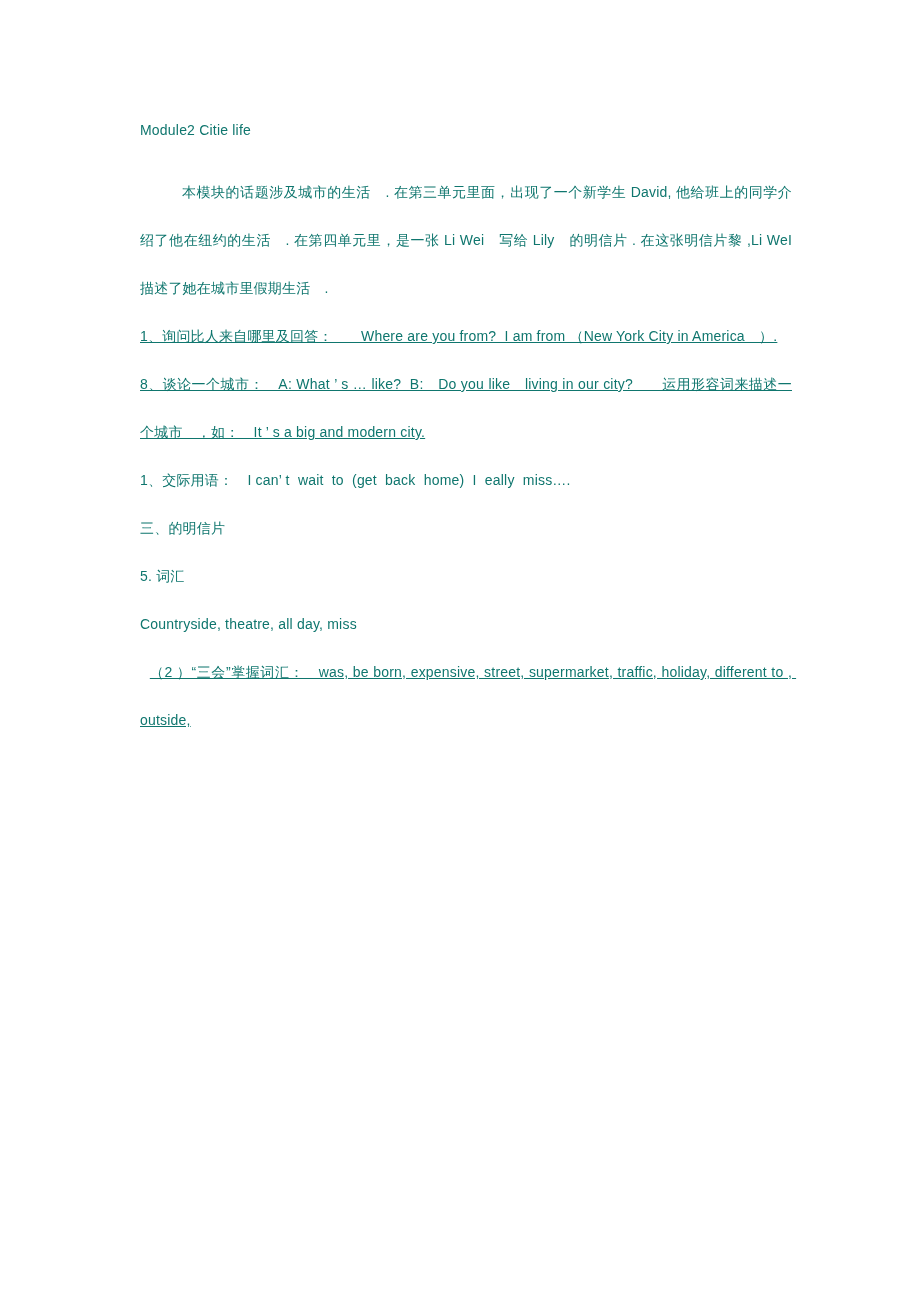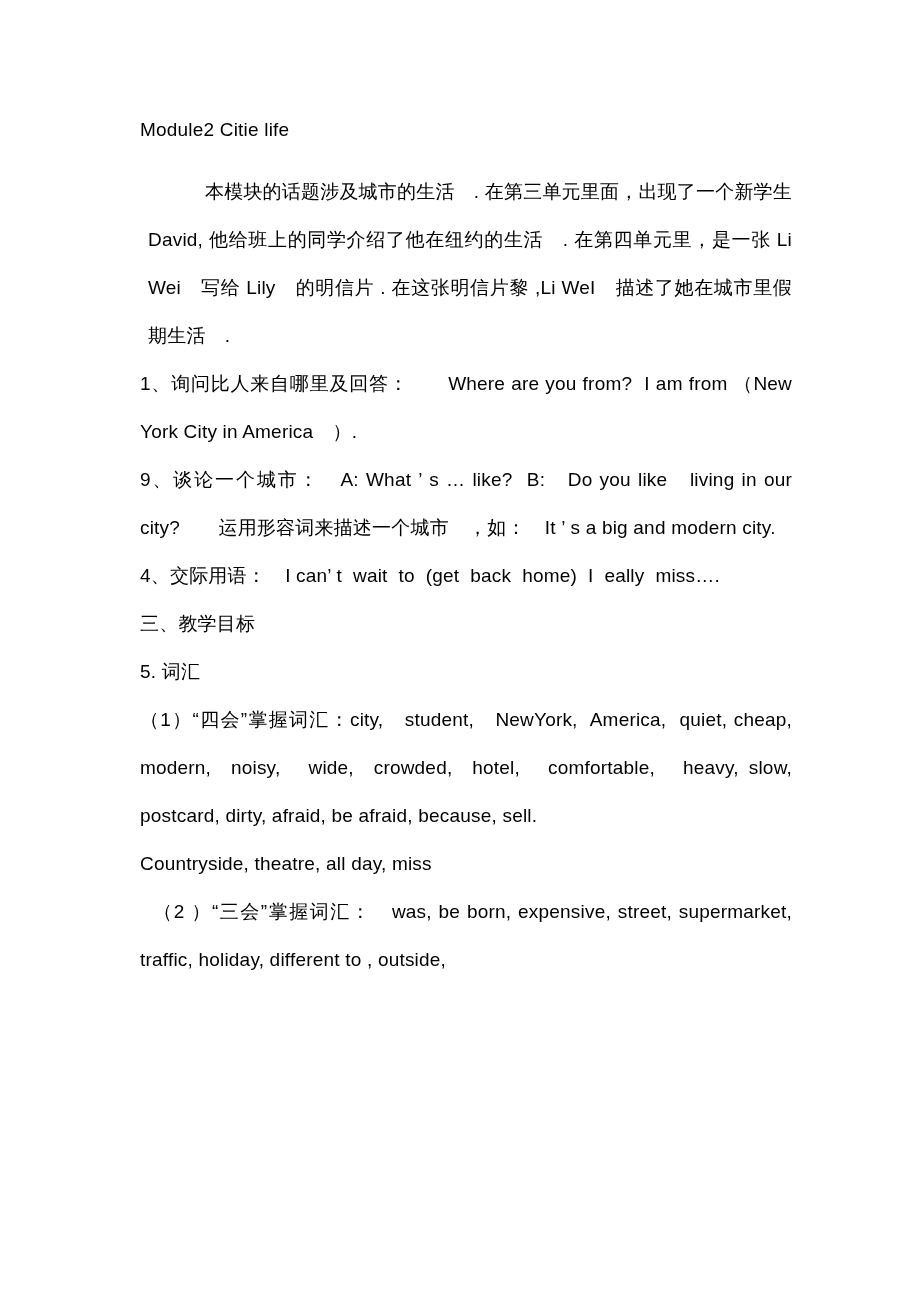--- a/index.html
+++ b/index.html
@@ -12,55 +12,54 @@
     width: 920px;
     height: 1303px;
     background: #ffffff;
     overflow: hidden;
   }
   .content {
     position: absolute;
     left: 140px;
     top: 106px;
     width: 652px;
-    color: #000000;
+    color: #0f766e;
     font-family: "Liberation Sans", "DejaVu Sans", sans-serif;
-    font-size: 19px;
+    font-size: 14px;
     line-height: 48px;
     letter-spacing: 0.2px;
   }
   .content p {
     margin: 0;
     white-space: pre-wrap;
     text-align: left;
   }
   .content p.title {
     margin-bottom: 14px;
   }
   .content p.justify {
     text-align: justify;
+    text-decoration: underline;
   }
   .content p.body-indent {
     text-indent: 3em;
     text-align: justify;
-    margin-left: 8px;
   }
   .content p.small-indent {
     text-indent: 0.7em;
   }
 </style>
 </head>
 <body>
 
 <div class="page">
   <div class="content">
     <p class="title">Module2 Citie life</p>
     <p class="body-indent">本模块的话题涉及城市的生活　. 在第三单元里面，出现了一个新学生 David, 他给班上的同学介绍了他在纽约的生活　. 在第四单元里，是一张 Li Wei　写给 Lily　的明信片 . 在这张明信片黎 ,Li WeI　描述了她在城市里假期生活　.</p>
     <p class="justify">1、询问比人来自哪里及回答：　　Where are you from?  I am from （New York City in America　）.</p>
-    <p class="justify">9、谈论一个城市：　A: What ’ s … like?  B:　Do you like　living in our city?　　运用形容词来描述一个城市　，如：　It ’ s a big and modern city.</p>
-    <p>4、交际用语：　I can’ t  wait  to  (get  back  home)  I  eally  miss….</p>
-    <p>三、教学目标</p>
+    <p class="justify">8、谈论一个城市：　A: What ’ s … like?  B:　Do you like　living in our city?　　运用形容词来描述一个城市　，如：　It ’ s a big and modern city.</p>
+    <p>1、交际用语：　I can’ t  wait  to  (get  back  home)  I  eally  miss….</p>
+    <p>三、的明信片</p>
     <p>5. 词汇</p>
-    <p class="justify">（1）“四会”掌握词汇：city,　student,　NewYork,  America,  quiet, cheap,  modern,  noisy,　wide,  crowded,  hotel,　comfortable,　heavy, slow, postcard, dirty, afraid, be afraid, because, sell.</p>
     <p>Countryside, theatre, all day, miss</p>
     <p class="justify small-indent">（2 ）“三会”掌握词汇：　was, be born, expensive, street, supermarket, traffic, holiday, different to , outside,</p>
   </div>
 </div>
 
 </body></html>

